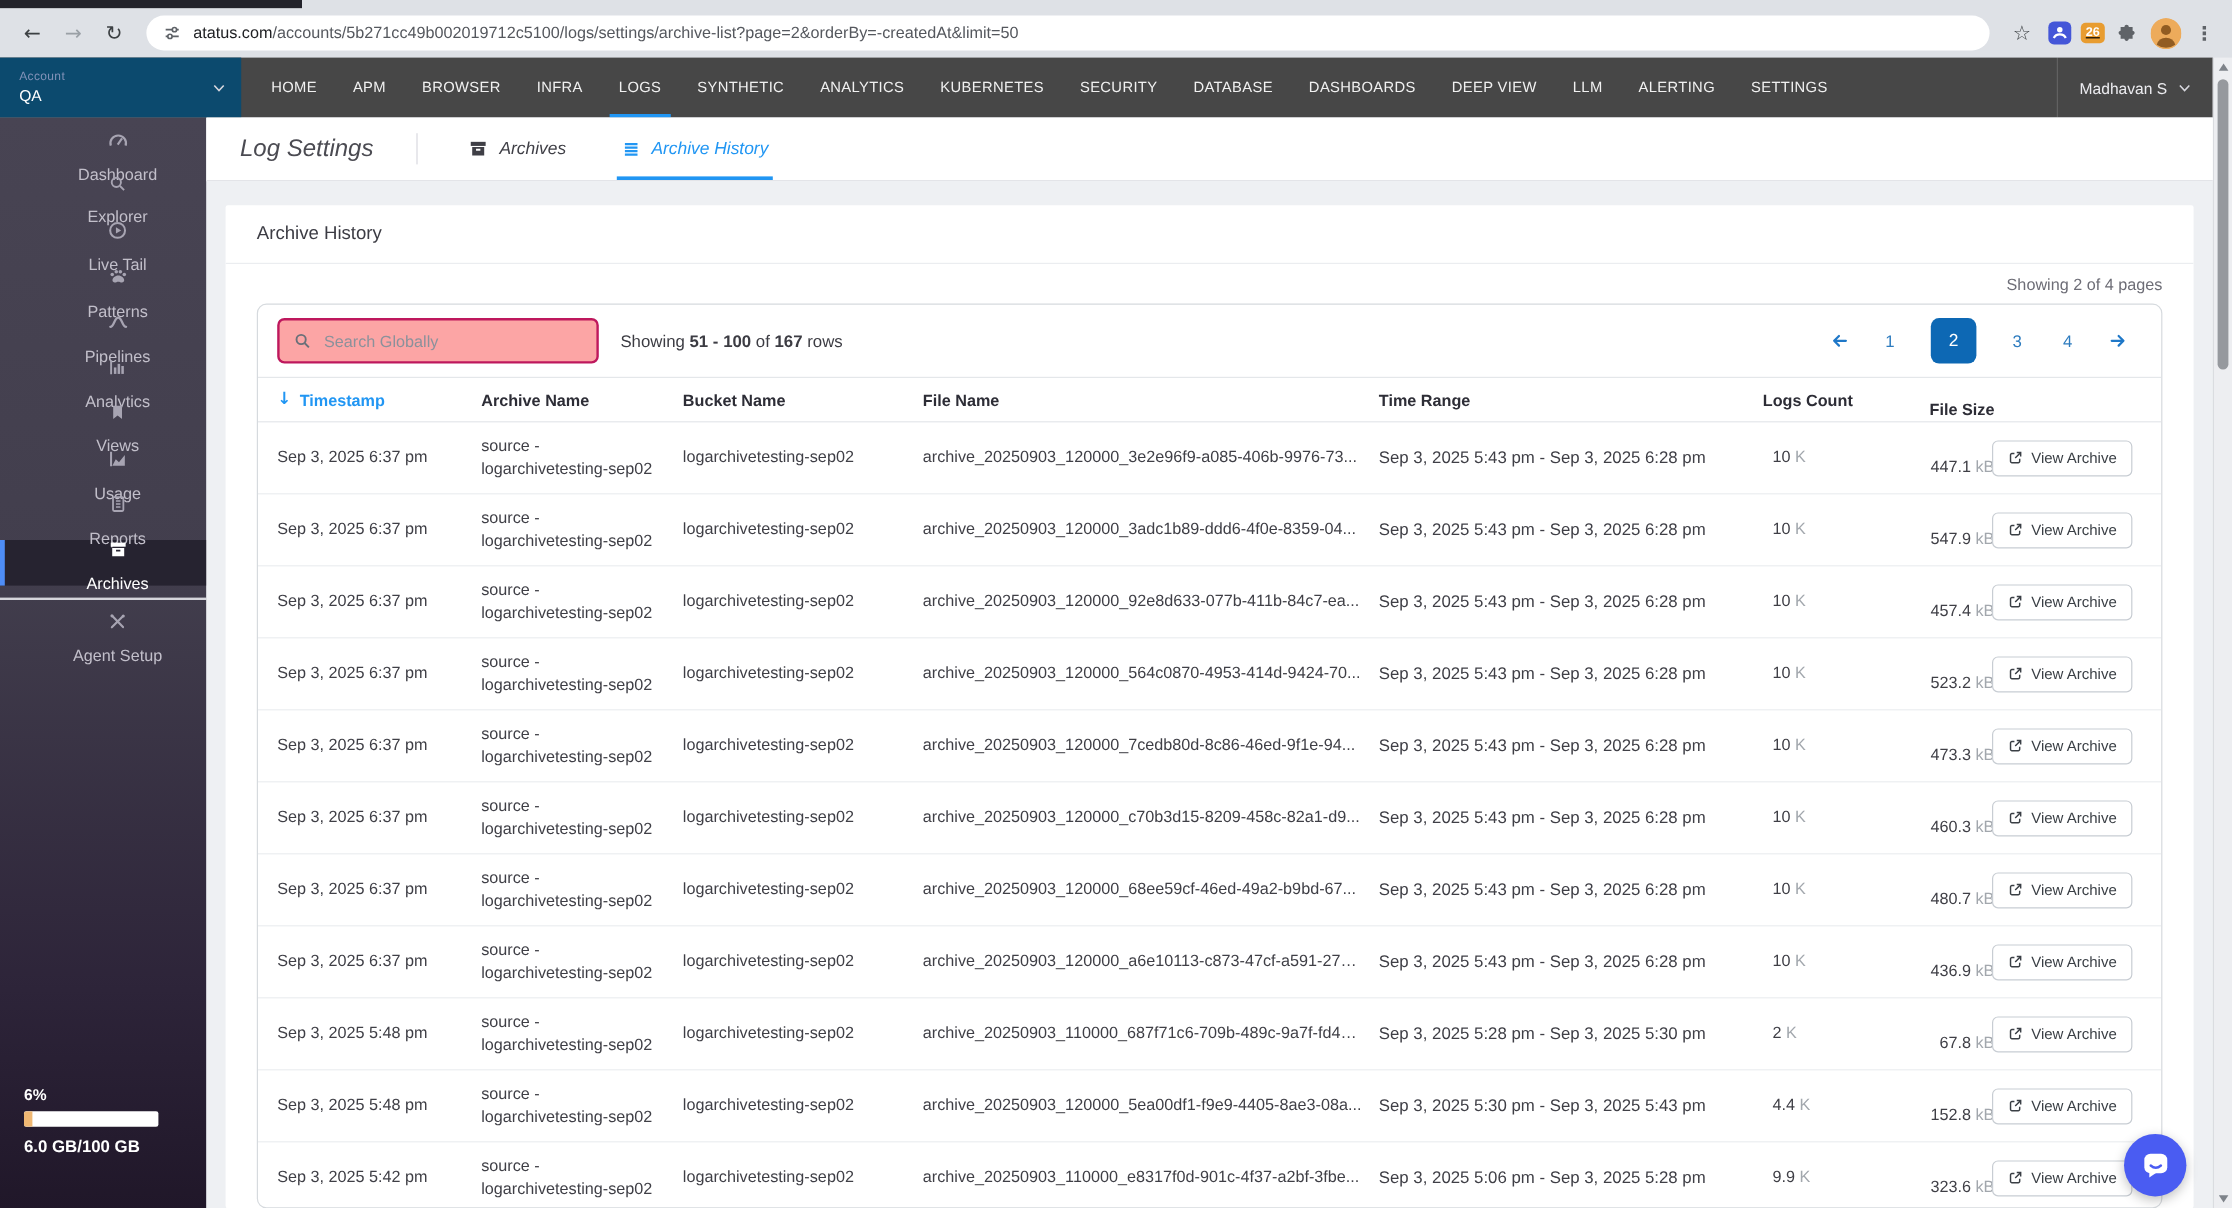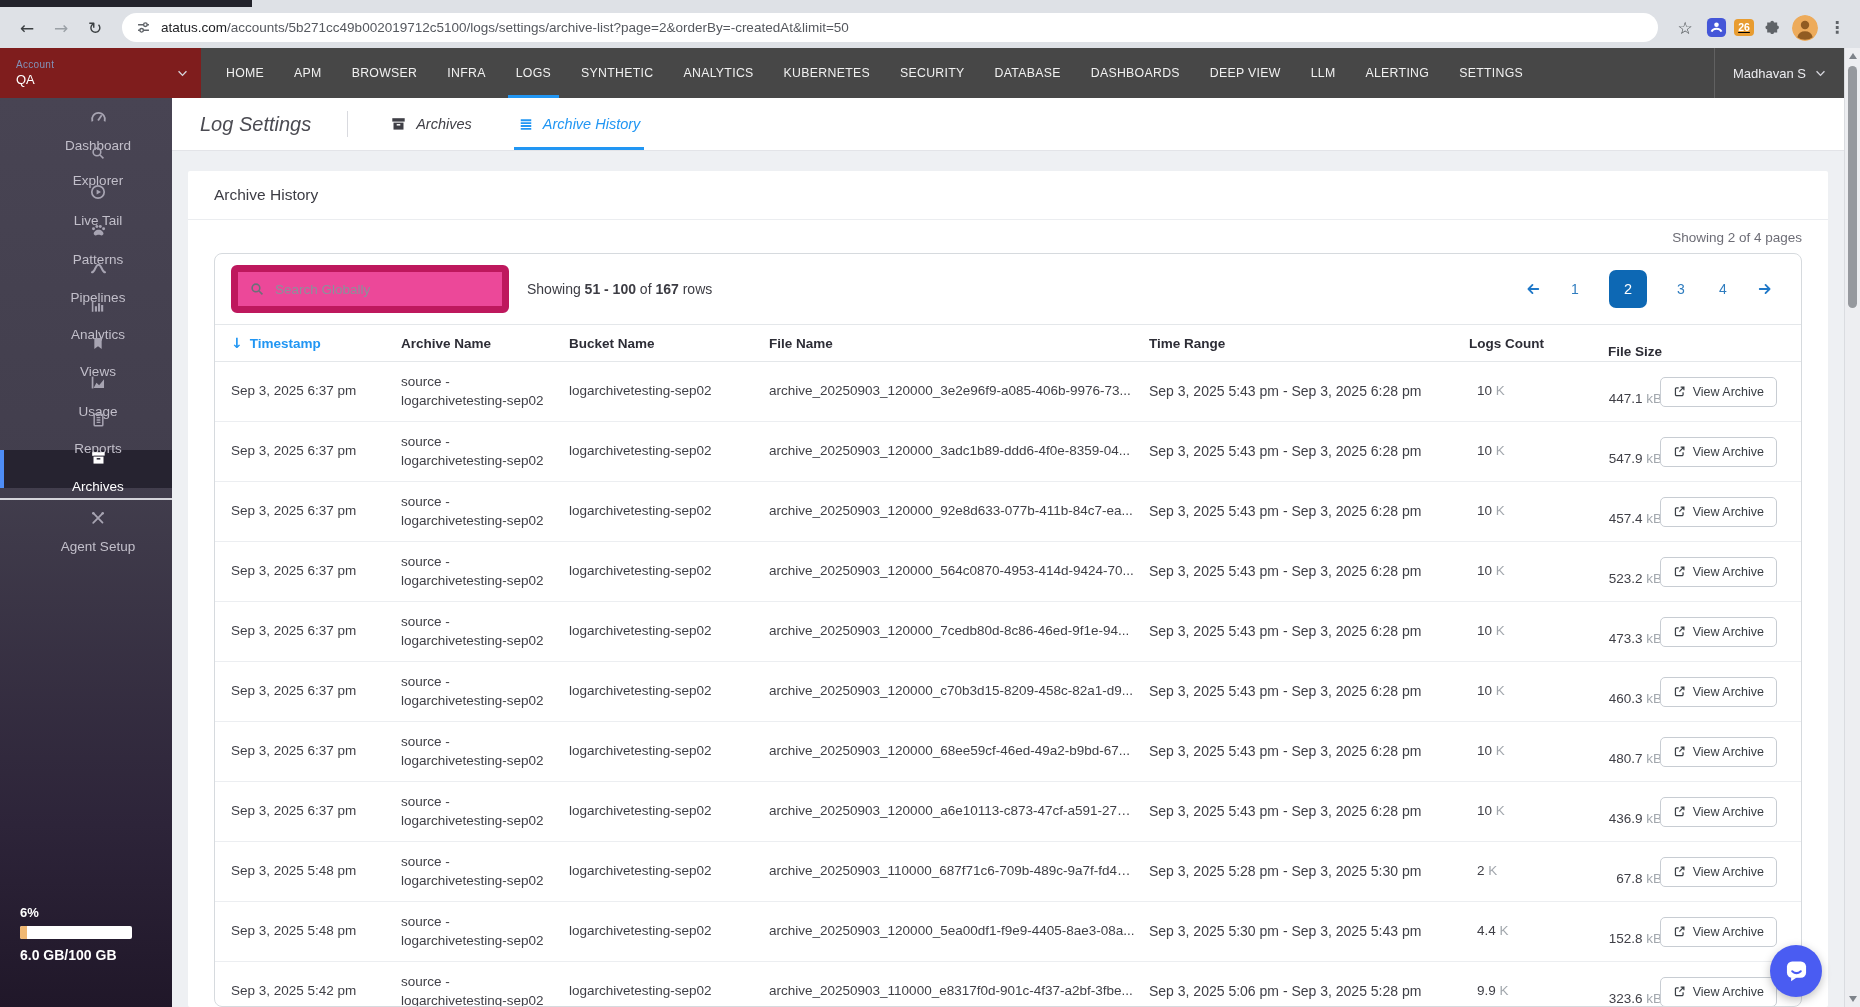--- a/index.html
+++ b/index.html
@@ -29,21 +29,21 @@
   .app{flex:1;min-width:0;display:flex;flex-direction:column;}
 
   
   .browser-scrollbar{width:15px;background:#edeef1;border-left:1px solid #dadce0;display:flex;flex-direction:column;align-items:center;}
   .sb-up{width:0;height:0;border-left:4px solid transparent;border-right:4px solid transparent;border-bottom:6px solid #7e838a;margin-top:5px;}
   .sb-down{width:0;height:0;border-left:4px solid transparent;border-right:4px solid transparent;border-top:6px solid #7e838a;margin-top:auto;margin-bottom:5px;}
   .sb-thumb{width:9px;height:242px;border-radius:5px;background:#96999e;margin-top:7px;}
 
   
   .appnav{height:50px;background:var(--nav_bg,#474747);display:flex;align-items:stretch;color:#f1f1f1;}
-  .account{width:172px;flex:0 0 auto;display:flex;align-items:center;padding:0 13px 0 16px;background:#7f1d1d;cursor:pointer;}
+  .account{width:172px;flex:0 0 auto;display:flex;align-items:center;padding:0 13px 0 16px;background:#0c4a6e;cursor:pointer;}
   .acc-label{font-size:10px;color:#8292b8;letter-spacing:.3px;}
   .acc-name{font-size:13px;color:#fff;margin-top:2px;}
   .chev{color:#d7d7de;margin-left:auto;}
   .nav-items{display:flex;margin-left:10px;}
   .nav-item{font-size:12.3px;letter-spacing:.3px;color:#f1f1f1;display:flex;align-items:center;padding:0 15px;
             position:relative;cursor:pointer;white-space:nowrap;}
   .nav-item.active::after{content:'';position:absolute;left:7px;right:7px;bottom:0;height:3px;background:var(--accent,#2196f3);}
   .user{margin-left:auto;display:flex;align-items:center;gap:9px;padding:0 18px;border-left:1px solid rgba(255,255,255,.14);
         font-size:13px;color:#ececf0;cursor:pointer;}
 
@@ -79,22 +79,22 @@
   .tab.active .icon{color:var(--accent,#2196f3);}
   .tab.active::after{content:'';position:absolute;left:-4px;right:-4px;bottom:0;height:3px;background:var(--accent,#2196f3);}
 
   .panel{background:#fff;margin:20px 16px 0;flex:1;min-height:0;overflow:hidden;display:flex;flex-direction:column;border-radius:2px;}
   .panel-title{padding:15px 26px;font-size:15.5px;color:#3c3c44;border-bottom:1px solid #ebedf0;flex:0 0 auto;}
   .panel-body{padding:10px 26px 0;flex:1;min-height:0;overflow:hidden;display:flex;flex-direction:column;}
   .pages-summary{text-align:right;font-size:13.5px;color:#6d6d76;flex:0 0 auto;}
   .card{margin-top:8px;border:1px solid #d6dade;border-radius:8px;background:#fff;overflow:hidden;}
 
   .controls{display:flex;align-items:center;padding:11px 16px;}
-  .search{display:flex;align-items:center;gap:9px;border:7px solid #be185d;border-radius:6px;height:34px;
-          padding:0 12px;width:240px;color:#6a7079;background:#ec4899;}
+  .search{display:flex;align-items:center;gap:9px;border:2px solid #be185d;border-radius:6px;height:34px;
+          padding:0 12px;width:240px;color:#6a7079;background:#fca5a5;}
   .search input{border:0;outline:0;font-size:13.5px;width:100%;color:#333;background:transparent;
                 font-family:"Liberation Sans","DejaVu Sans",sans-serif;}
   .search input::placeholder{color:#8b919b;}
   .rows-summary{margin-left:18px;font-size:14px;color:#3c3c43;}
   .pagination{margin-left:auto;display:flex;align-items:center;gap:26px;color:#1f78c8;padding-right:12px;}
   .pg-arrow{color:#1f78c8;cursor:pointer;display:flex;}
   .page-nums{display:flex;gap:26px;align-items:center;}
   .pg-num{color:#2e7cbf;font-size:14px;min-width:16px;text-align:center;cursor:pointer;}
   .pg-num.active{background:var(--pagination_active,#0d68b4);color:#fff;width:38px;height:38px;border-radius:7px;
                  display:flex;align-items:center;justify-content:center;font-size:14.5px;min-width:0;}

